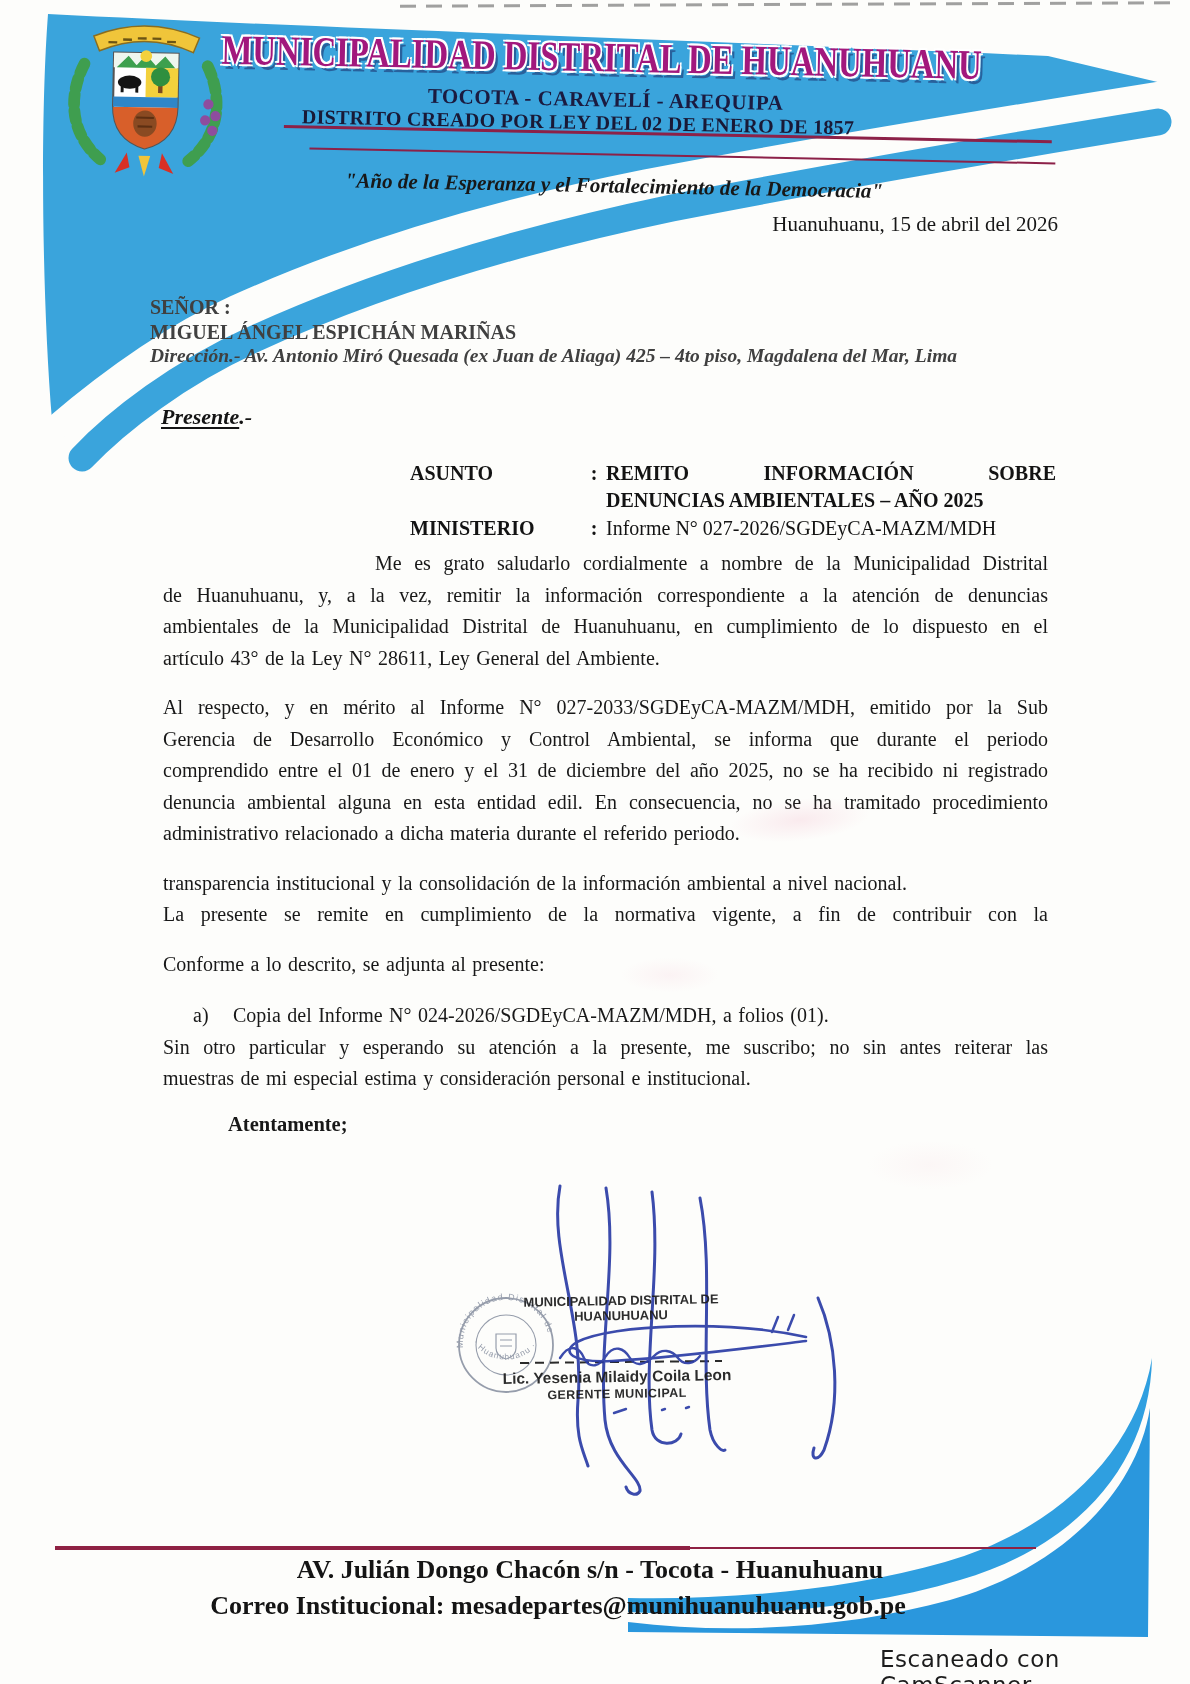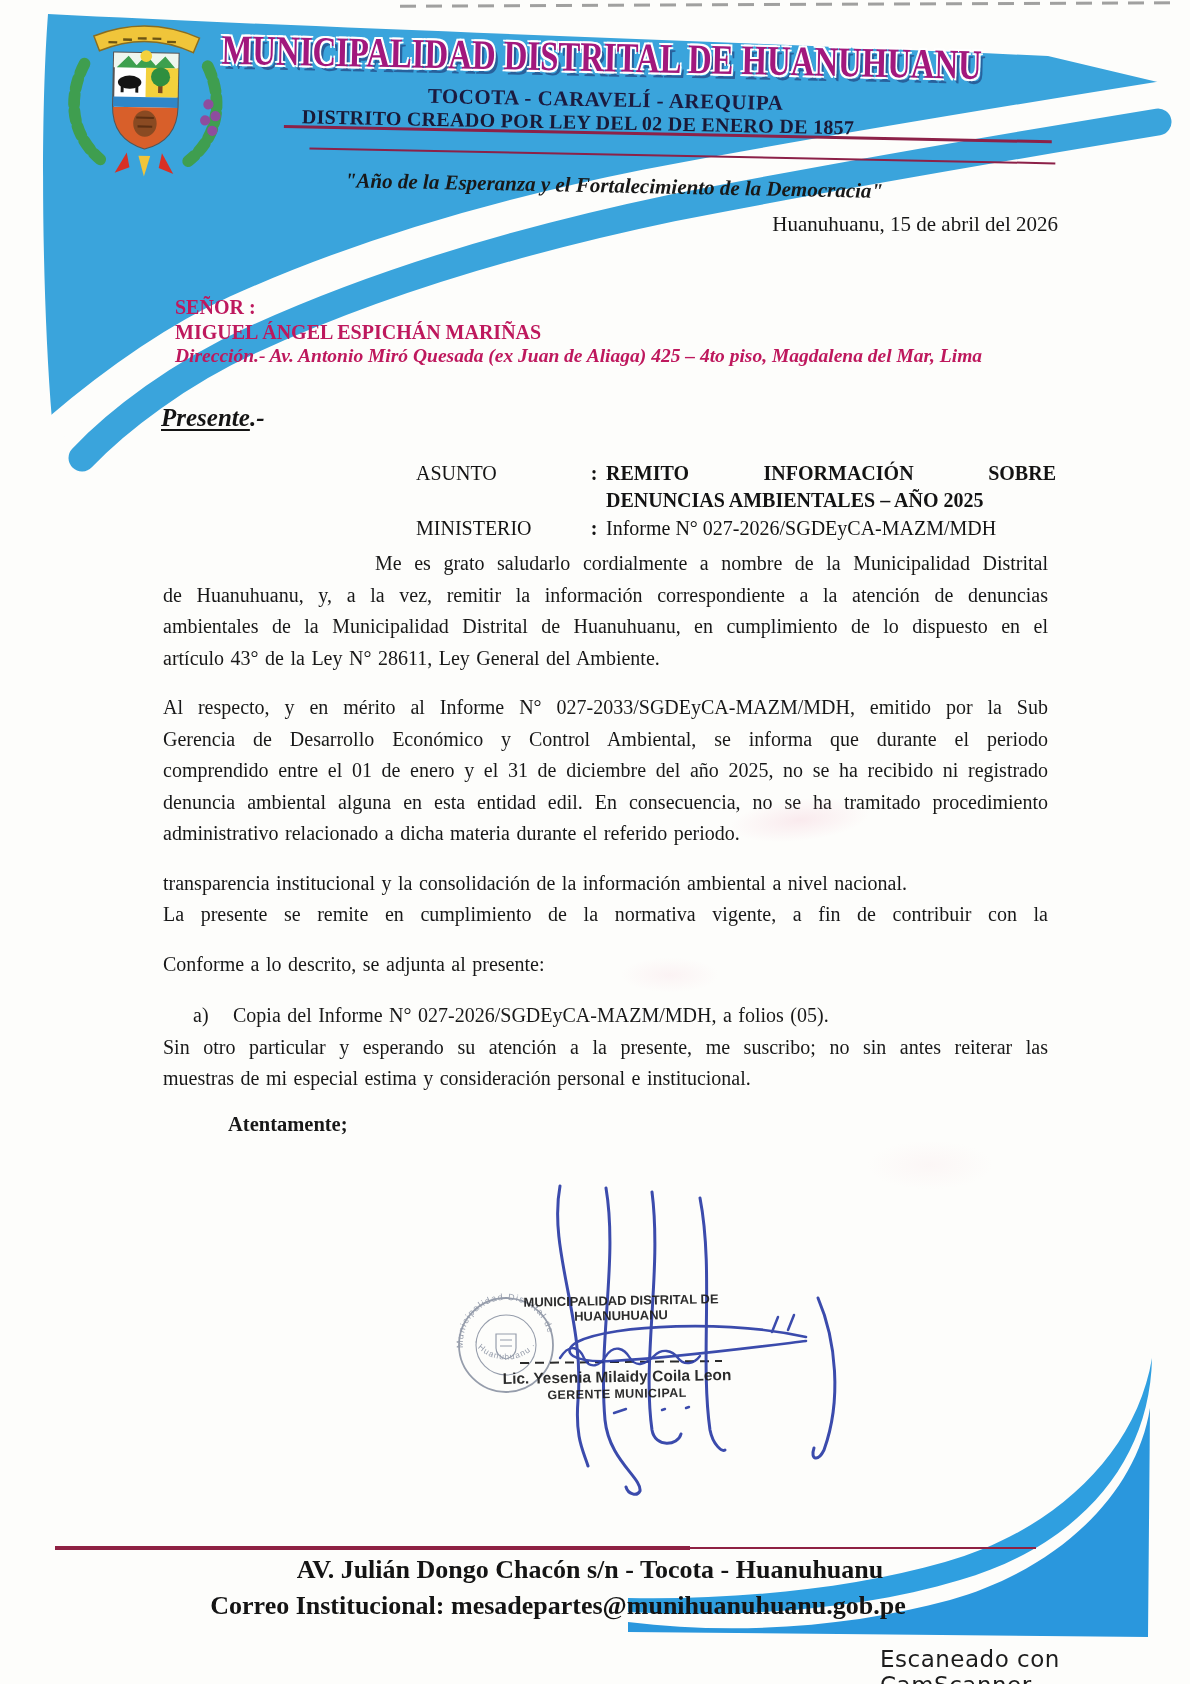--- a/index.html
+++ b/index.html
@@ -30,31 +30,31 @@
     font-weight:bold; font-size:20px; color:#191936; letter-spacing:.3px;}
   .mline1{position:absolute; left:286px; top:120px; width:768px; height:3px; background:#8c2148;}
   .mline2{position:absolute; left:312px; top:142px; width:746px; height:2px; background:#8c2148;}
   .motto{position:absolute; left:348px; top:162px; font-style:italic; font-weight:bold;
     font-size:21px; color:#181818; white-space:nowrap;}
   
   .dateline{position:absolute; left:163px; top:212px; width:895px; text-align:right;
     font-size:21px; color:#171717;}
   .oficio{position:absolute; left:165px; top:246px; font-weight:bold; font-size:21px;
     letter-spacing:.4px; color:#101010; border-bottom:2.5px solid #151515; padding-bottom:2px;}
-  .recipient{position:absolute; left:175px; top:295px; width:900px; font-size:20px;
-    color:#be185d; line-height:24.5px;}
+  .recipient{position:absolute; left:150px; top:295px; width:900px; font-size:20px;
+    color:#404040; line-height:24.5px;}
   .recipient .b{font-weight:bold;}
   .recipient .addr{font-style:italic; font-weight:bold; font-size:19.5px;}
   .presente{position:absolute; left:161px; top:404px; font-style:italic; font-weight:bold;
-    font-size:25px; color:#141414;}
+    font-size:22px; color:#141414;}
   .presente .u{text-decoration:underline; text-underline-offset:3px; text-decoration-thickness:2px;}
   .subjects{position:absolute; left:163px; top:460px; width:900px;
     display:grid; grid-template-columns:247px 172px 24px 450px;
     font-size:20px; color:#131313; row-gap:1px; line-height:27px;}
-  .subjects .lbl{font-weight:normal;margin-left:6px;}
+  .subjects .lbl{font-weight:bold;}
   .subjects .val-b{font-weight:bold;}
   .subjects .colon{font-weight:bold; text-align:center;}
   .bodytext{position:absolute; left:163px; top:548px; width:885px; font-size:20px;
     color:#181818; line-height:31.5px; word-spacing:1.5px;}
   .para{margin:0 0 0 0;}
   .para + .para{margin-top:18px;}
   .line{text-align:justify; text-align-last:justify;}
   .line.last{text-align-last:left;}
   .line.indent{padding-left:212px;}
   .oneline{margin-top:18px;}
@@ -174,21 +174,21 @@
         <div class="line">denuncia ambiental alguna en esta entidad edil. En consecuencia, no se ha tramitado procedimiento</div>
         <div class="line last">administrativo relacionado a dicha materia durante el referido periodo.</div>
       </div>
     <div class="para">
         <div class="line last">transparencia institucional y la consolidación de la información ambiental a nivel nacional.</div>
         <div class="line">La presente se remite en cumplimiento de la normativa vigente, a fin de contribuir con la</div>
       </div>
     <div class="oneline">Conforme a lo descrito, se adjunta al presente:</div>
     <div class="attach">
       <span class="mk">a)</span>
-      <span>Copia del Informe N° 027-2026/SGDEyCA-MAZM/MDH, a folios (05).</span>
+      <span>Copia del Informe N° 024-2026/SGDEyCA-MAZM/MDH, a folios (01).</span>
     </div>
     <div class="para">
         <div class="line">Sin otro particular y esperando su atención a la presente, me suscribo; no sin antes reiterar las</div>
         <div class="line last">muestras de mi especial estima y consideración personal e institucional.</div>
       </div>
     <div class="farewell">Atentamente;</div>
   </div>
 
   <div class="smudge sm1"></div>
   <div class="smudge sm2"></div>

